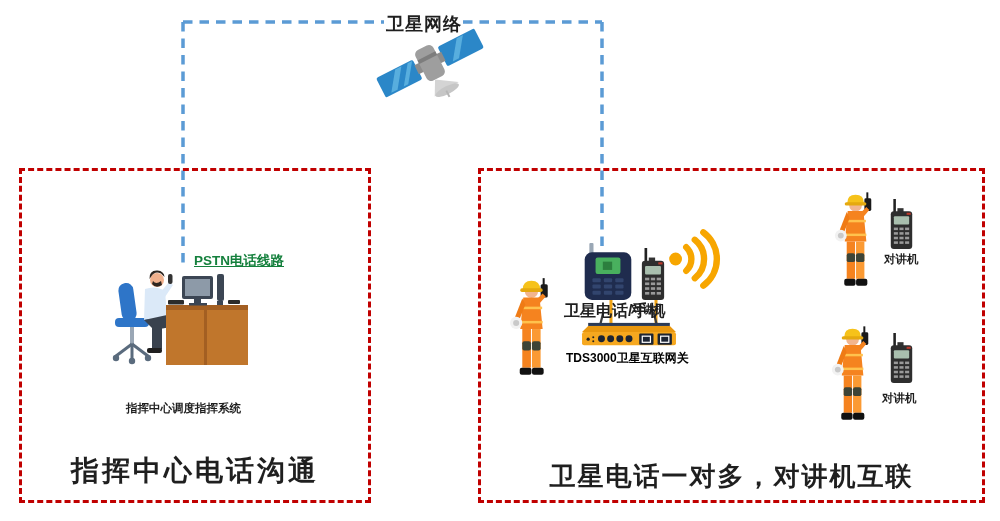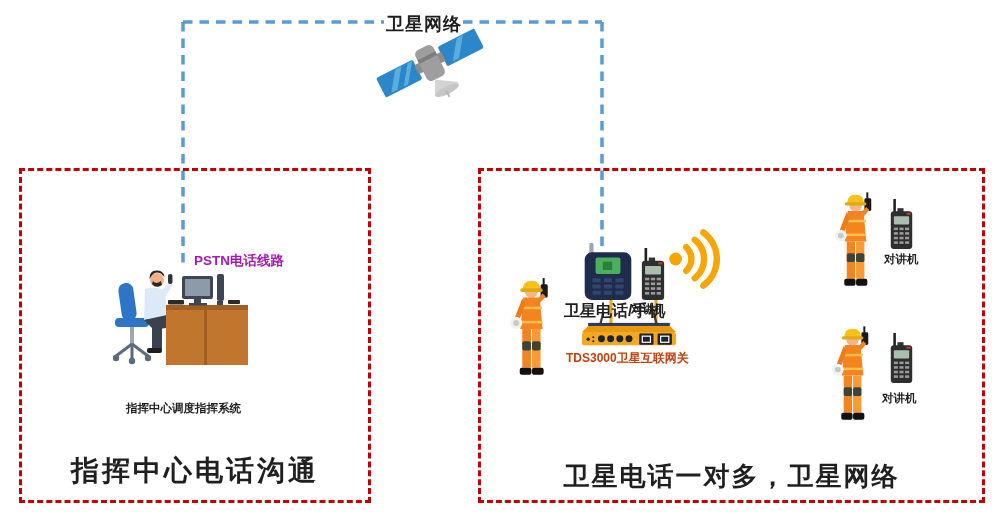--- a/index.html
+++ b/index.html
@@ -9,26 +9,26 @@
   }
   #links{position:absolute;left:0;top:0;width:1000px;height:521px;z-index:0;}
   .zone{
     position:absolute;border:3px dashed #c00000;box-sizing:border-box;
     background:transparent;z-index:1;
   }
   #left-zone{left:19px;top:168px;width:352px;height:335px;}
   #right-zone{left:478px;top:168px;width:507px;height:335px;}
   .lbl{position:absolute;z-index:3;font-weight:bold;white-space:nowrap;}
   #satellite-label{left:386px;top:12px;font-size:18px;color:#1f1f1f;letter-spacing:1px;text-align:right;}
-  #pstn-label{left:194px;top:252px;font-size:13.5px;color:#a21caf;}
+  #pstn-label{left:194px;top:252px;font-size:13.5px;color:#15803d;text-decoration:underline;}
   #system-label{left:126px;top:373px;font-size:11.5px;color:#1f1f1f;margin-top:28px;}
   #left-title{left:19px;top:452px;width:352px;text-align:center;font-size:28px;letter-spacing:3px;color:#1f1f1f;font-family:Liberation Serif, serif;}
   #phone-label{left:564px;top:301px;font-size:16px;color:#1f1f1f;}
   #radio-label-c{left:631px;top:302px;font-size:11.5px;color:#1f1f1f;}
-  #gateway-label{left:566px;top:350px;font-size:12px;color:#c2410c;}
+  #gateway-label{left:566px;top:350px;font-size:12px;color:#000000;}
   #radio-label-2{left:884px;top:252px;font-size:11.5px;color:#1f1f1f;}
   #radio-label-3{left:882px;top:391px;font-size:11.5px;color:#1f1f1f;}
   #right-title{left:478px;top:459px;width:507px;text-align:center;font-size:26px;letter-spacing:2px;color:#1f1f1f;}
   .icon{position:absolute;z-index:2;}
   svg{display:block;}
 </style>
 </head>
 <body>
 
 <div id="stage">
@@ -241,15 +241,15 @@
         <use href="#sym-firefighter"></use>
       </svg>
   </div>
   <div class="icon" style="left:889px;top:333px">
     <svg width="25" height="51" viewBox="0 0 24 50">
         <use href="#sym-walkie"></use>
       </svg>
   </div>
   <span class="lbl" id="radio-label-3">对讲机</span>
 
-  <span class="lbl" id="right-title">卫星电话一对多，卫星网络</span>
+  <span class="lbl" id="right-title">卫星电话一对多，对讲机互联</span>
 
 </div>
 
 </body></html>

